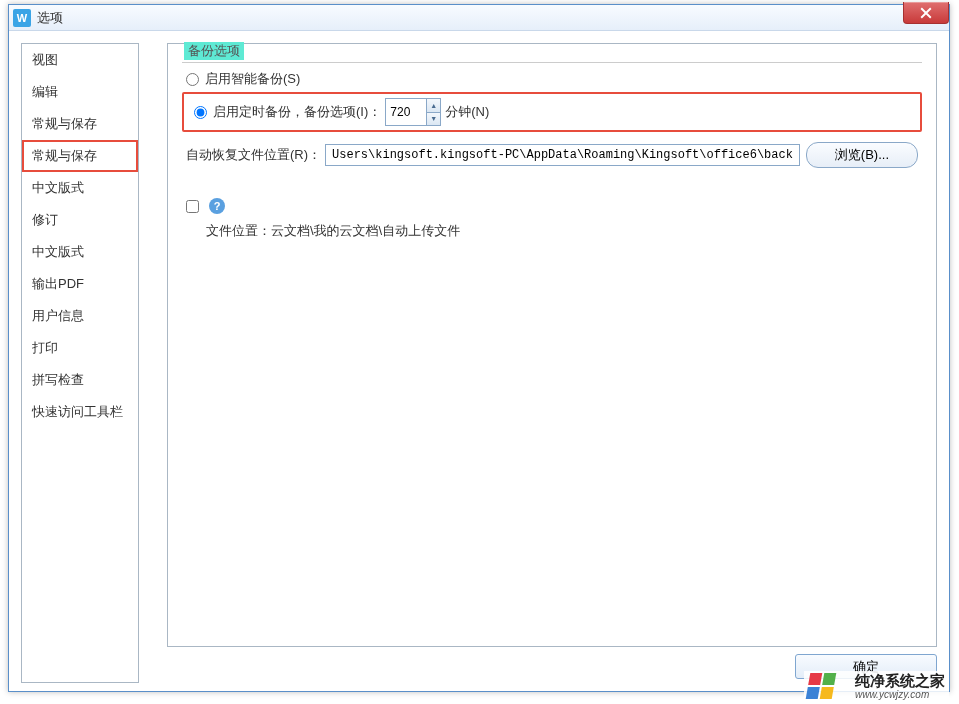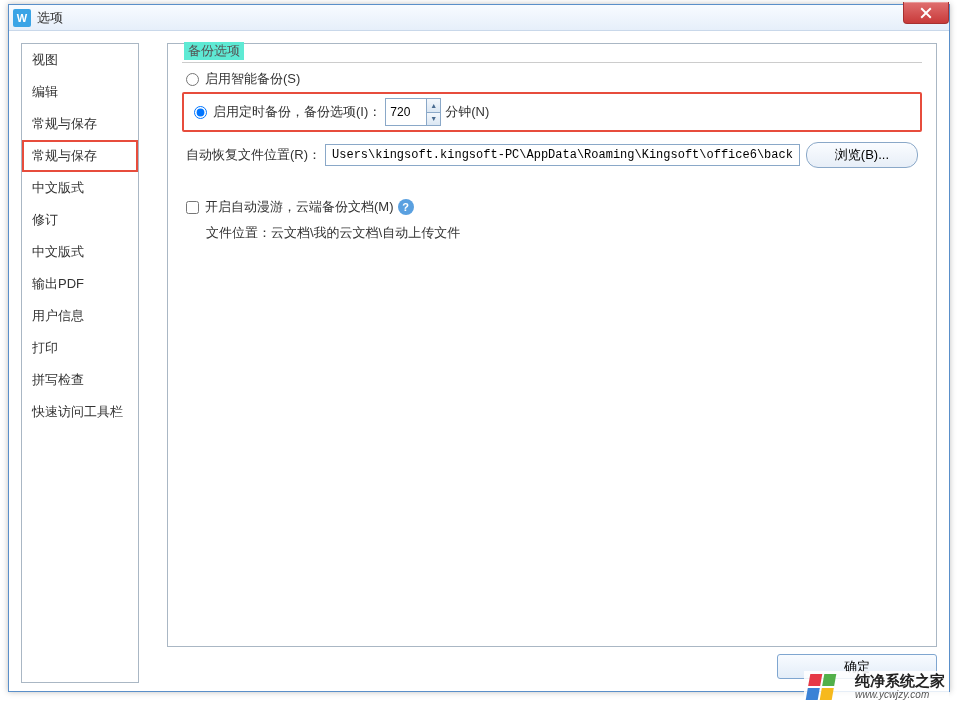--- a/index.html
+++ b/index.html
@@ -86,21 +86,21 @@
   }
   .main {
     position: absolute;
     left: 158px; top: 12px; right: 12px; bottom: 44px;
     border: 1px solid #aab7c4;
     background: #fff;
   }
   .ok-btn {
     position: absolute;
     right: 12px; bottom: 12px;
-    width: 160px;
+    width: 142px;
     height: 25px;
     background: linear-gradient(#f8fbff, #e3edf8);
     border: 1px solid #7fa6d0;
     border-radius: 3px;
     font-size: 13px;
     cursor: pointer;
     display: flex;
     align-items: center;
     justify-content: center;
   }
@@ -199,21 +199,21 @@
     align-items: center;
     justify-content: center;
     font-weight: bold;
     margin-left: 4px;
   }
   .indent { padding-left: 30px; }
   .watermark {
     position: absolute;
     right: 10px; bottom: 2px;
     display: flex;
-    align-items: flex-end;
+    align-items: flex-start;
     gap: 21px;
     background: rgba(255,255,255,.85);
     padding: 2px 4px;
   }
   .wm-logo {
     width: 26px; height: 26px;
     display: grid;
     grid-template-columns: 1fr 1fr;
     grid-template-rows: 1fr 1fr;
     gap: 2px;
@@ -285,21 +285,20 @@
 
         <div class="row" style="margin-top:6px;">
           <span>自动恢复文件位置(R)：</span>
           <input class="path-input" value="Users\kingsoft.kingsoft-PC\AppData\Roaming\Kingsoft\office6\backup" style="">
           <button class="btn">浏览(B)...</button>
         </div>
 
 
         <div class="row" style="margin-top:22px;">
           <input type="checkbox" style="">
-          <span>开启自动漫游，云端备份文档(M)</span>
           <span class="help-icon">?</span>
         </div>
 
         <div class="row indent">
           <span>文件位置：云文档\我的云文档\自动上传文件</span>
         </div>
 
       </div>
     </div>
 

